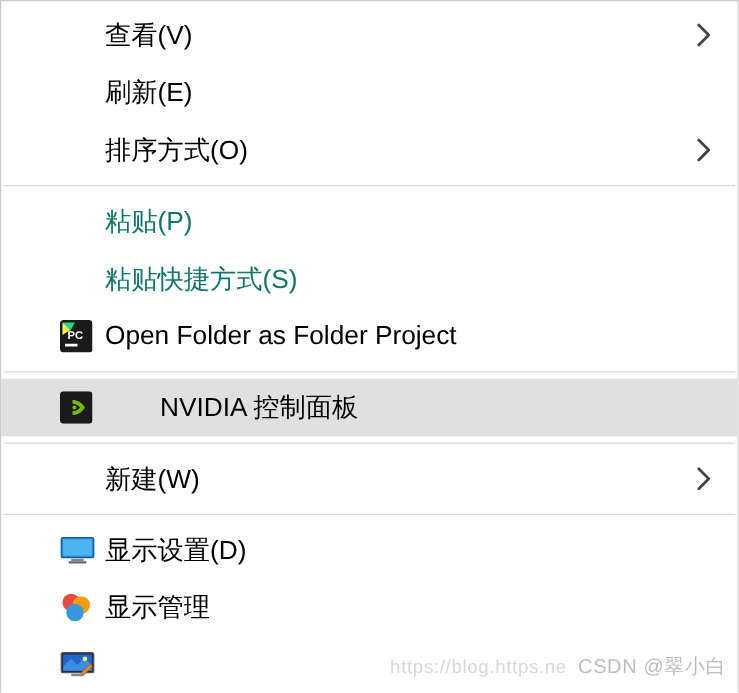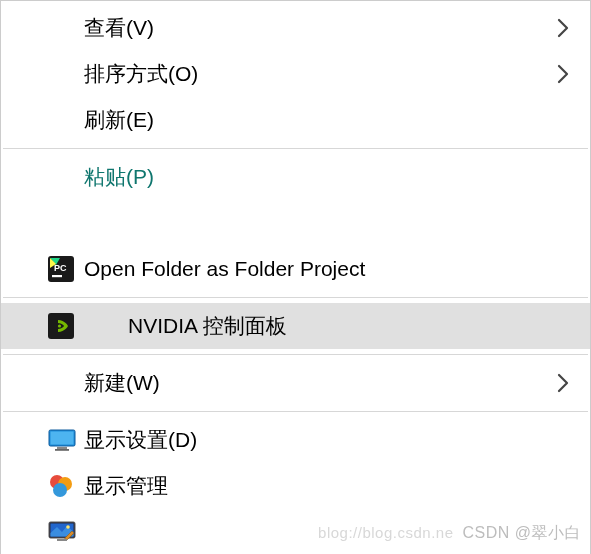--- a/index.html
+++ b/index.html
@@ -71,42 +71,43 @@
     <span class="label">查看(V)</span>
     <span class="arrow">
       <svg width="12" height="20" viewBox="0 0 12 20">
           <path d="M2 2 L10 10 L2 18" stroke="#444" stroke-width="2.2" fill="none" stroke-linecap="round" stroke-linejoin="round"></path>
         </svg>
     </span>
   </div>
 
   <div class="menu-item">
     <span class="icon-slot"></span>
+    <span class="label">刷新(E)</span>
+  </div>
+
+  <div class="menu-item">
+    <span class="icon-slot"></span>
     <span class="label">排序方式(O)</span>
     <span class="arrow">
       <svg width="12" height="20" viewBox="0 0 12 20">
           <path d="M2 2 L10 10 L2 18" stroke="#444" stroke-width="2.2" fill="none" stroke-linecap="round" stroke-linejoin="round"></path>
         </svg>
     </span>
-  </div>
-
-  <div class="menu-item">
-    <span class="icon-slot"></span>
-    <span class="label">刷新(E)</span>
   </div>
 
   <div class="separator"></div>
 
   <div class="menu-item disabled">
     <span class="icon-slot"></span>
     <span class="label">粘贴(P)</span>
   </div>
 
   <div class="menu-item disabled">
     <span class="icon-slot"></span>
+    <span class="label">粘贴快捷方式(S)</span>
   </div>
 
   <div class="menu-item">
     <span class="icon-slot">
       <svg width="26" height="26" viewBox="0 0 26 26">
         <rect x="0" y="0" width="26" height="26" rx="3" fill="#1a1a1a"></rect>
         <path d="M2 2 L12 2 L8 9 Z" fill="#21d789"></path>
         <path d="M2 2 L2 12 L8 8 Z" fill="#fcf84a"></path>
         <text x="6" y="15" font-size="9" font-weight="bold" fill="#fff" font-family="Arial">PC</text>
         <rect x="4" y="19" width="10" height="2.2" fill="#fff"></rect>
@@ -174,15 +175,15 @@
         <circle cx="20" cy="7" r="1.8" fill="#ffe66d"></circle>
         <path d="M17 18 L24 11 L26 13 L19 20 L16.5 20.5 Z" fill="#d98c2a" stroke="#8a5a1a" stroke-width="0.6"></path>
         <rect x="9" y="19" width="10" height="2" fill="#888"></rect>
       </svg>
     </span>
   </div>
 
 </div>
 
 <div class="watermark">
-  <span class="wm-left">blog://blog.csdn.ne</span>
+  <span class="wm-left">https://blog.https.ne</span>
   <span>CSDN @翠小白</span>
 </div>
 
 </body></html>

